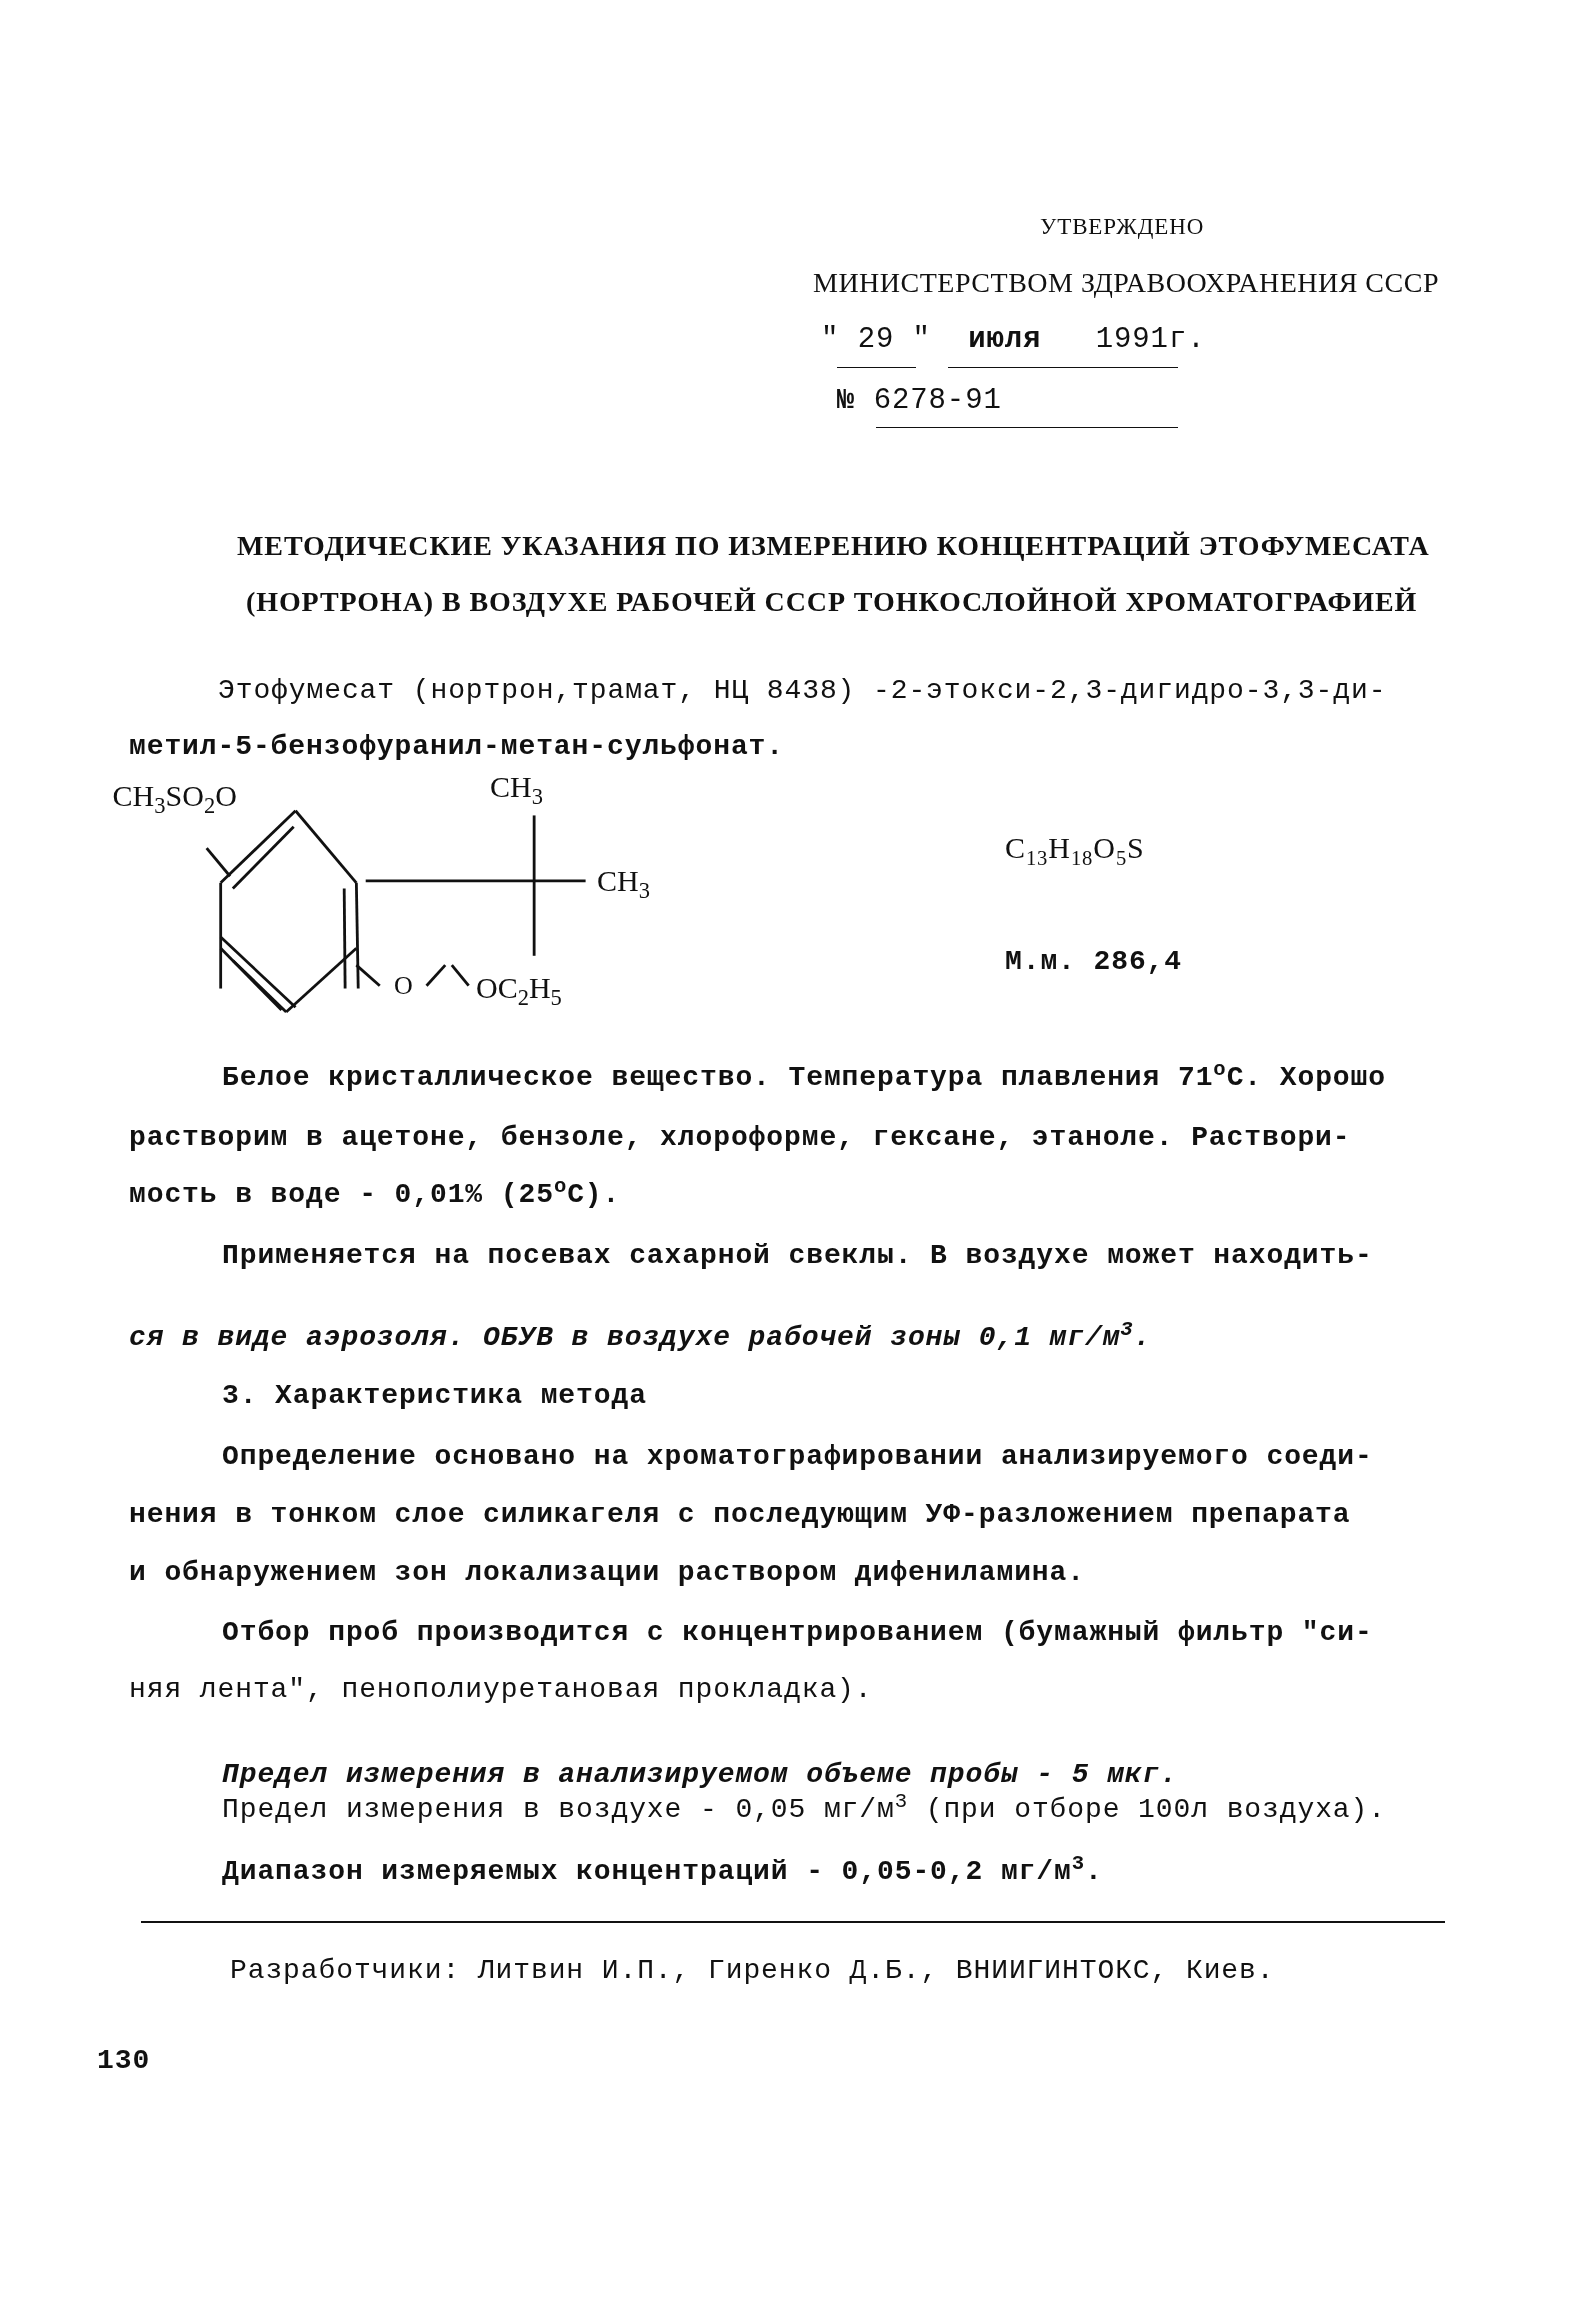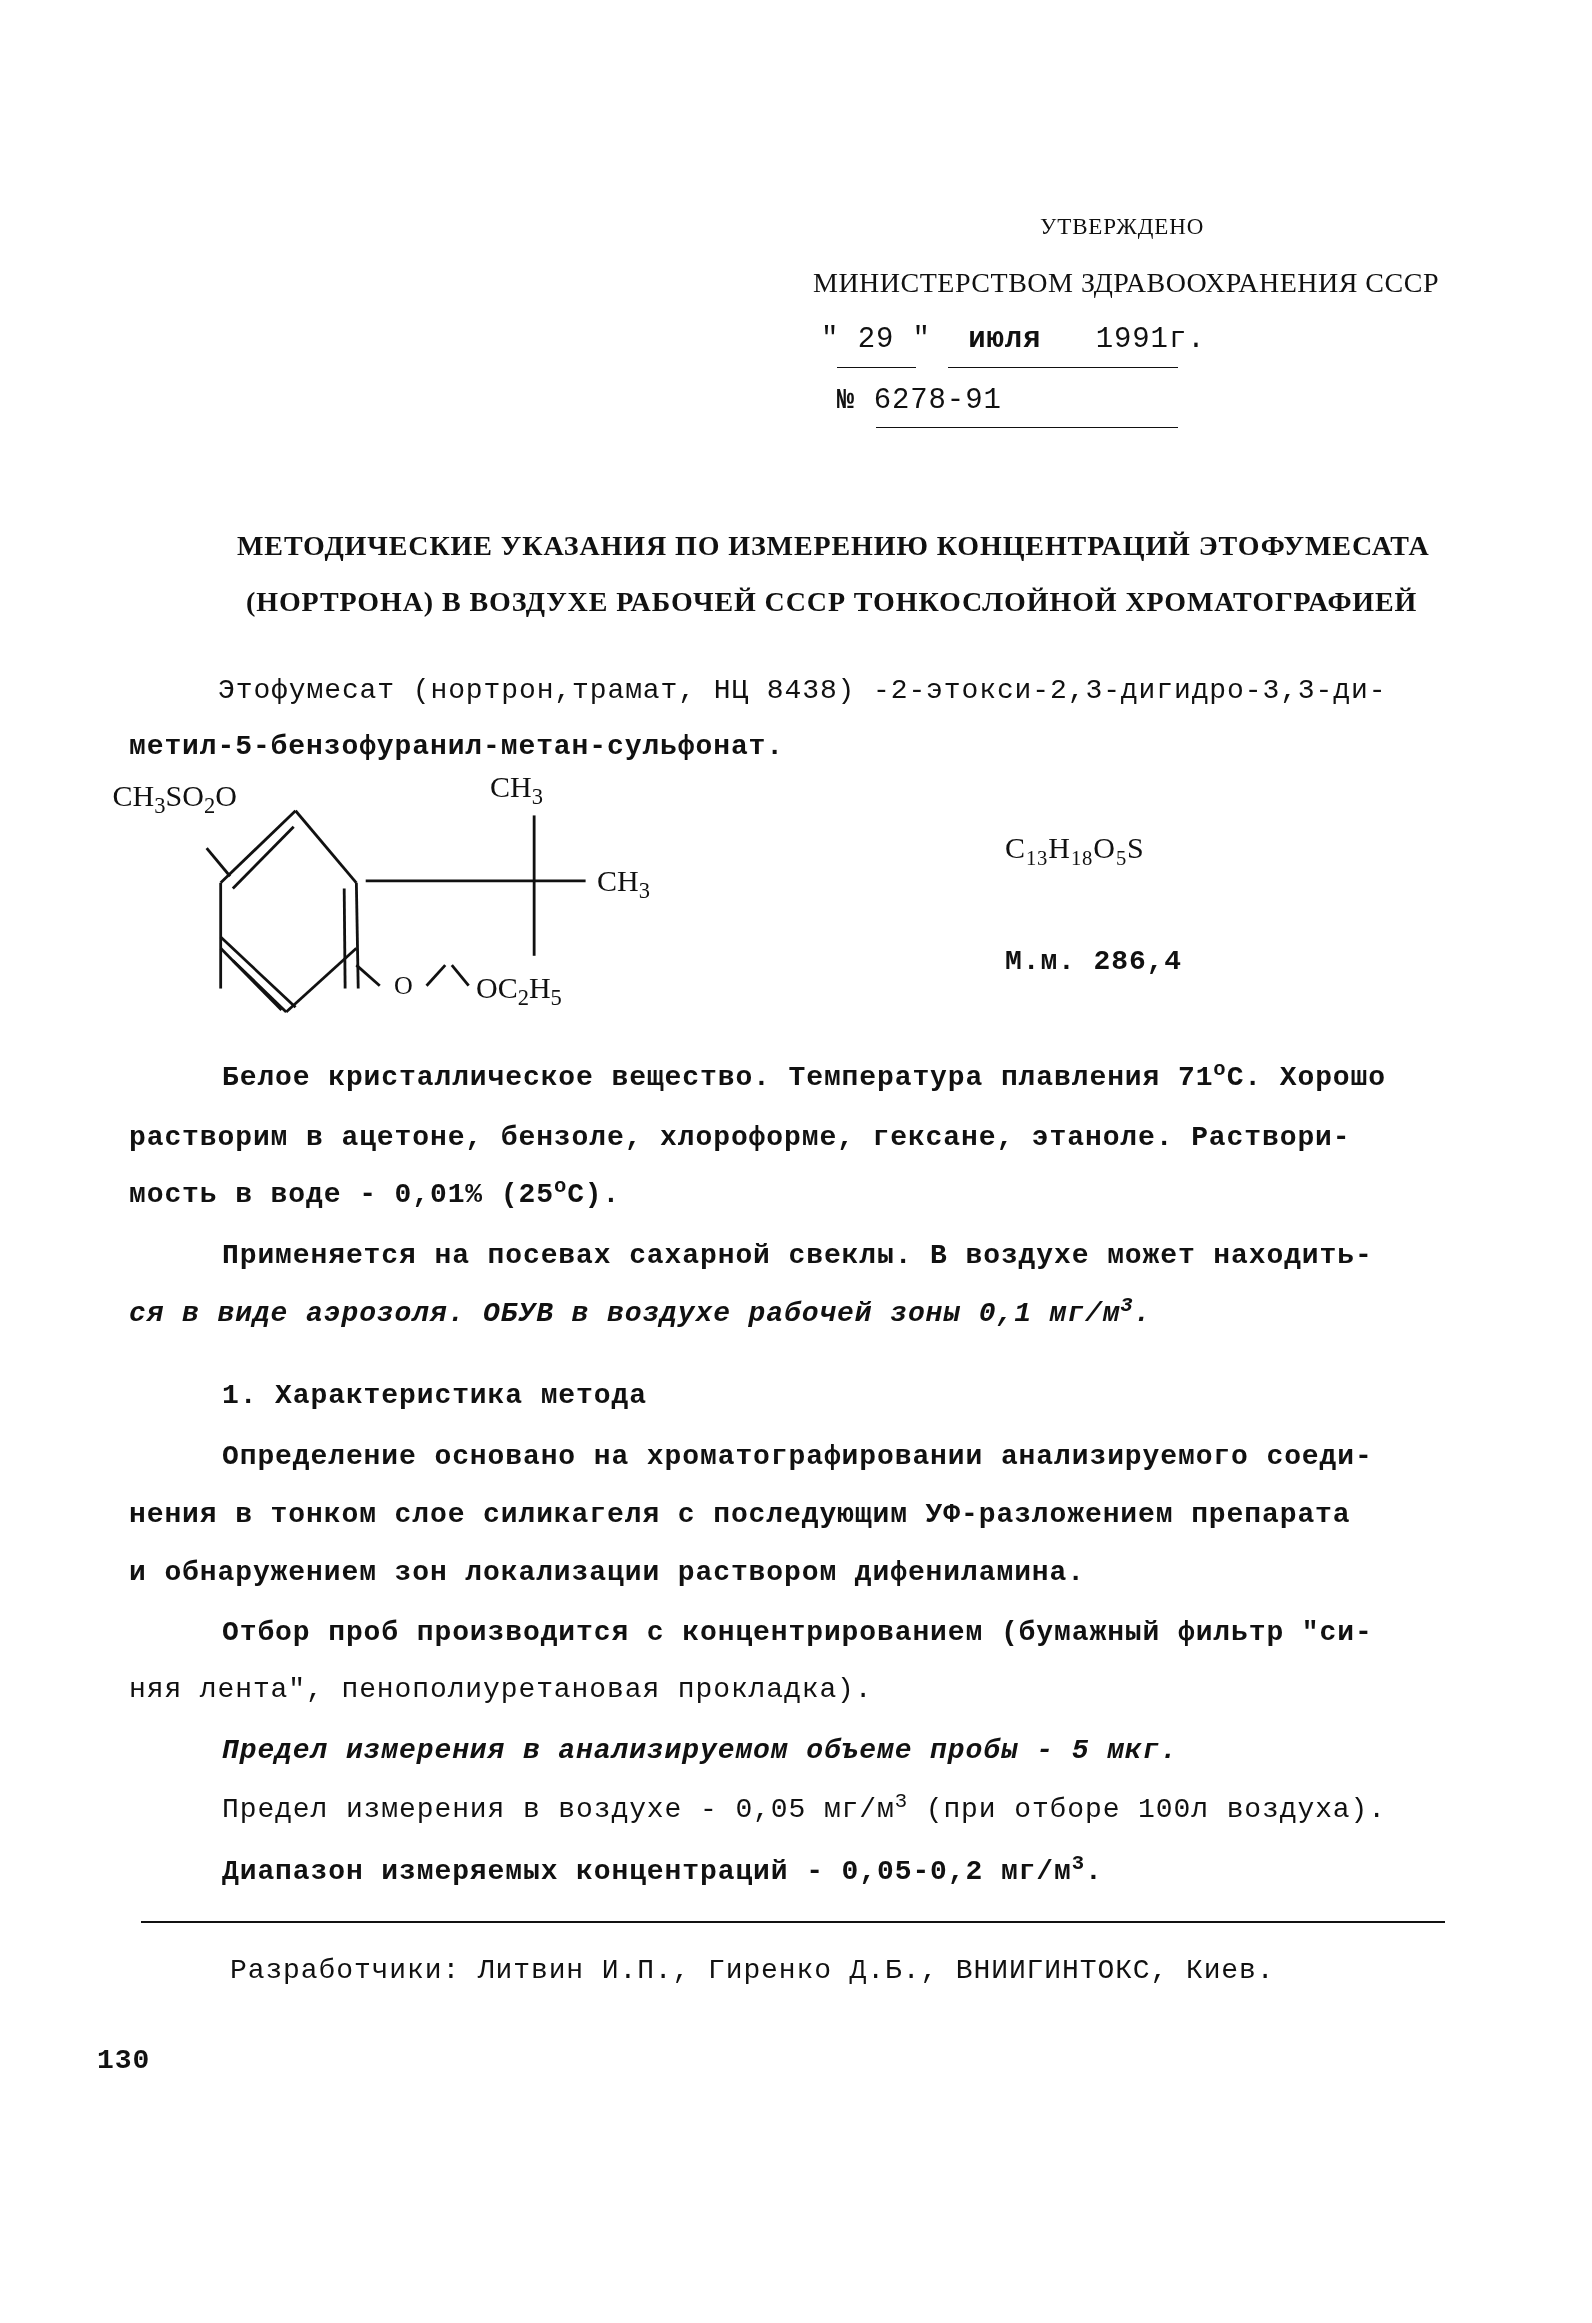--- a/index.html
+++ b/index.html
@@ -3,21 +3,21 @@
 <meta charset="utf-8">
 <style>
   html, body { margin: 0; padding: 0; background: #ffffff; }
   body {
     width: 1593px; height: 2324px; position: relative; overflow: hidden;
     font-family: "Liberation Mono", "DejaVu Sans Mono", monospace;
     color: #111111;
   }
   .t { position: absolute; white-space: nowrap; font-size: 29px; line-height: 37px; font-weight: bold; letter-spacing: 0.9px; }
   .light { font-weight: normal; }
-  .ital { font-style: italic; }
+  .ital { font-style: italic; margin-top: 24px; }
   .serif { font-family: "Liberation Serif", "DejaVu Serif", serif; }
   .rule { position: absolute; height: 0; border-top: 2.8px solid #111; }
   sup, sub { font-size: 20.6px; line-height: 0; }
   .struct { position: absolute; left: 122px; top: 778px; width: 581px; height: 262px; }
   .struct svg { position: absolute; left: 0; top: 0; }
   .slabel { position: absolute; font-family: "Liberation Serif", "DejaVu Serif", serif; font-size: 30px; line-height: 32px; white-space: nowrap; }
   .slabel sub { font-size: 22.5px; }
 </style>
 </head>
 <body>
@@ -105,21 +105,21 @@
 <div class="t" style="left:129px; top:1119px; font-size:28px;">растворим в ацетоне, бензоле, хлороформе, гексане, этаноле. Раствори-</div>
 <div class="t" style="left:129px; top:1176px; font-size:28px;">
   <span>мость в воде - 0,01% (25</span><sup>o</sup><span>С).</span>
 </div>
 
 <div class="t" style="left:222px; top:1237px; font-size:28px;">Применяется на посевах сахарной свеклы. В воздухе может находить-</div>
 <div class="t ital" style="left:129px; top:1295px; font-size:28px;">
   <span>ся в виде аэрозоля. ОБУВ в воздухе рабочей зоны 0,1 мг/м</span><sup>3</sup><span>.</span>
 </div>
 
-<div class="t" style="left:222px; top:1377px; font-size:28px;">1. Характеристика метода</div>
+<div class="t" style="left:222px; top:1377px; font-size:28px;">3. Характеристика метода</div>
 <div class="t" style="left:222px; top:1438px; font-size:28px;">Определение основано на хроматографировании анализируемого соеди-</div>
 <div class="t" style="left:129px; top:1496px; font-size:28px;">нения в тонком слое силикагеля с последующим УФ-разложением препарата</div>
 <div class="t" style="left:129px; top:1554px; font-size:28px;">и обнаружением зон локализации раствором дифениламина.</div>
 <div class="t" style="left:222px; top:1614px; font-size:28px;">Отбор проб производится с концентрированием (бумажный фильтр "си-</div>
 <div class="t light" style="left:129px; top:1671px; font-size:28px;">няя лента", пенополиуретановая прокладка).</div>
 <div class="t ital" style="left:222px; top:1732px; font-size:28px;">Предел измерения в анализируемом объеме пробы - 5 мкг.</div>
 <div class="t light" style="left:222px; top:1791px; font-size:28px;">
   <span>Предел измерения в воздухе - 0,05 мг/м</span><sup>3</sup><span> (при отборе 100л воздуха).</span>
 </div>
 <div class="t" style="left:222px; top:1853px; font-size:28px;">

